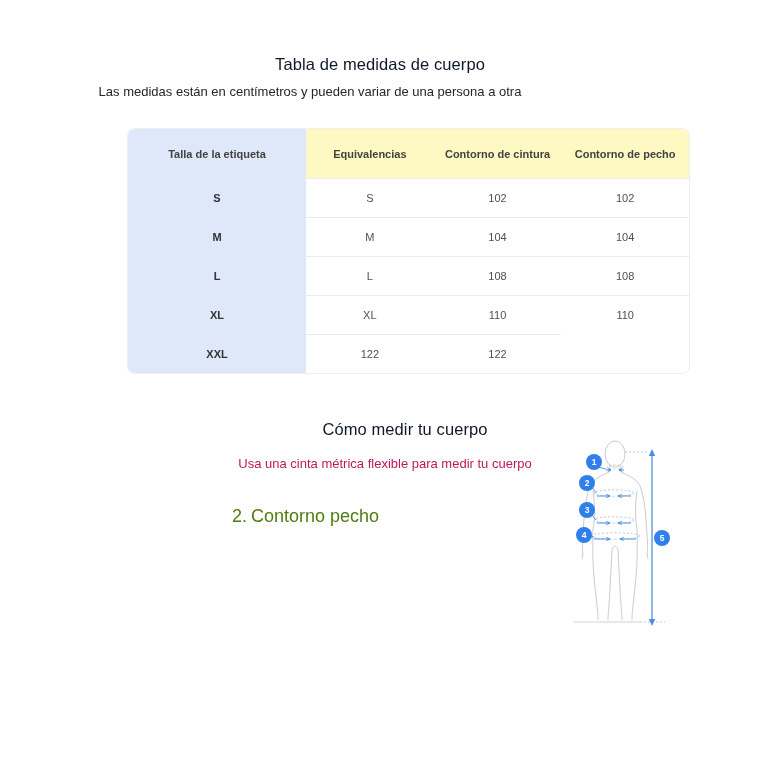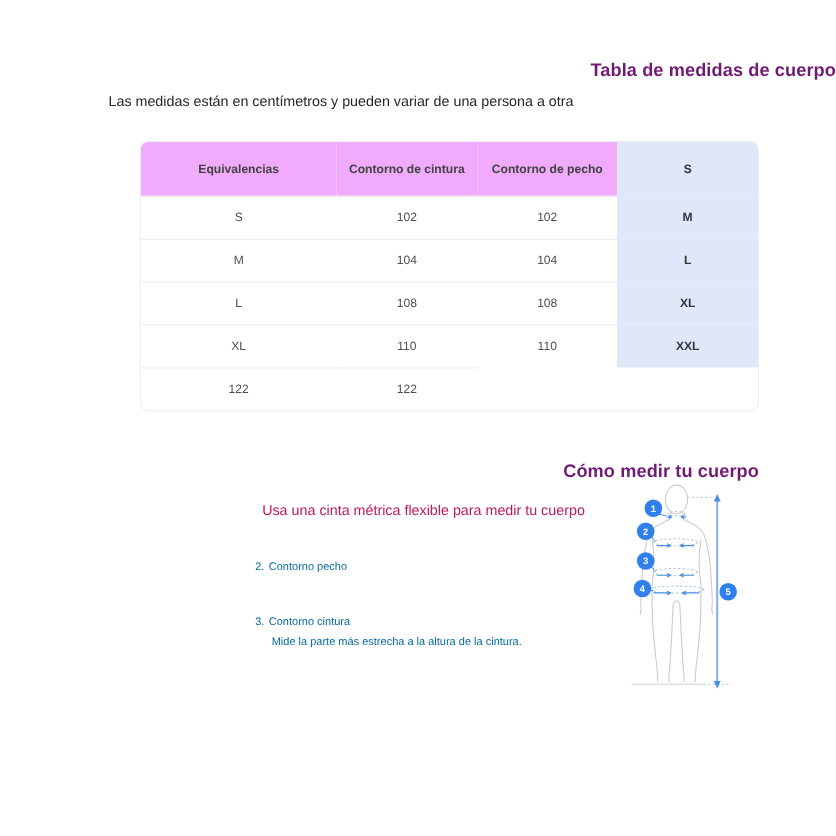--- a/index.html
+++ b/index.html
@@ -7,24 +7,24 @@
     position: relative;
     width: 760px;
     height: 760px;
     background: #ffffff;
     font-family: "Liberation Sans", sans-serif;
     color: #1f1f1f;
     overflow: hidden;
   }
   .sec-title {
     position: absolute;
-    text-align: right;
+    text-align: center;
     font-size: 16.5px;
-    font-weight: 700;
-    color: #701a75;
+    font-weight: 400;
+    color: #0f172a;
     letter-spacing: 0.1px;
   }
   .title-1 { top: 55px; left: 0; width: 760px; }
   .title-2 { top: 420px; left: 120px; width: 570px; }
   .subtitle {
     position: absolute;
     top: 84px; left: 0; width: 620px;
     text-align: center;
     font-size: 13px;
     color: #262626;
@@ -59,34 +59,34 @@
     color: #4f4f4f;
     background: #ffffff;
     text-align: center;
   }
   .cell.label-col {
     background: #dfe8f8;
     font-weight: 700;
     color: #303338;
   }
   .cell.head {
-    background: #f0abfc;
+    background: #fef9c3;
     font-weight: 600;
     color: #424242;
   }
   .cell.head.label-col { background: #dfe8f8; }
   .cell.body-cell { border-top: 1px solid #ebebeb; }
   .cell.body-cell.label-col { border-top: none; }
 
   
   .step {
     position: absolute;
     left: 232px;
-    font-size: 10px;
-    color: #0369a1;
+    font-size: 18px;
+    color: #4d7c0f;
     line-height: 18px;
   }
   .step-chest  { top: 507px; }
   .step-waist  { top: 557px; }
   .step-num { margin-right: 4px; }
   .step-desc { margin-left: 15px; }
 
   
   .figure-svg {
     position: absolute;
@@ -104,20 +104,21 @@
 </head>
 <body>
 
 <div class="canvas">
 
   <div class="sec-title title-1">Tabla de medidas de cuerpo</div>
   <div class="subtitle">Las medidas están en centímetros y pueden variar de una persona a otra</div>
 
   <div class="size-table">
 
+    <div class="cell head label-col">Talla de la etiqueta</div>
     <div class="cell head">Equivalencias</div>
     <div class="cell head">Contorno de cintura</div>
     <div class="cell head">Contorno de pecho</div>
 
     <div class="cell body-cell label-col">S</div>
     <div class="cell body-cell">S</div>
     <div class="cell body-cell">102</div>
     <div class="cell body-cell">102</div>
 
     <div class="cell body-cell label-col">M</div>
@@ -142,26 +143,20 @@
 
   <div class="sec-title title-2">Cómo medir tu cuerpo</div>
   <div class="intro">Usa una cinta métrica flexible para medir tu cuerpo</div>
 
   <div class="step step-chest">
     <div>
       <span class="step-num">2.</span><span>Contorno pecho</span>
     </div>
   </div>
 
-  <div class="step step-waist">
-    <div>
-      <span class="step-num">3.</span><span>Contorno cintura</span>
-    </div>
-    <div class="step-desc">Mide la parte más estrecha a la altura de la cintura.</div>
-  </div>
 
   <svg class="figure-svg" viewBox="0 0 122 197" xmlns="http://www.w3.org/2000/svg">
 
     <g stroke="#c9ccd1" stroke-width="1" fill="none">
       <ellipse cx="47" cy="17" rx="10" ry="13"></ellipse>
       <path d="M42,28 L41,35"></path>
       <path d="M52,28 L53,35"></path>
       <path d="M41,35 C33,39 25,42 22,49 C17,62 16,80 15,98 C14.4,108 14,113 15,116 M15,116 L14,122"></path>
       <path d="M53,35 C61,39 69,42 72,49 C77,62 78,80 79,98 C79.6,108 80,113 79,116 M79,116 L80,122"></path>
       <path d="M25,54 C27,68 27,80 25,92 C24.4,99 24.4,103 25,106"></path>

